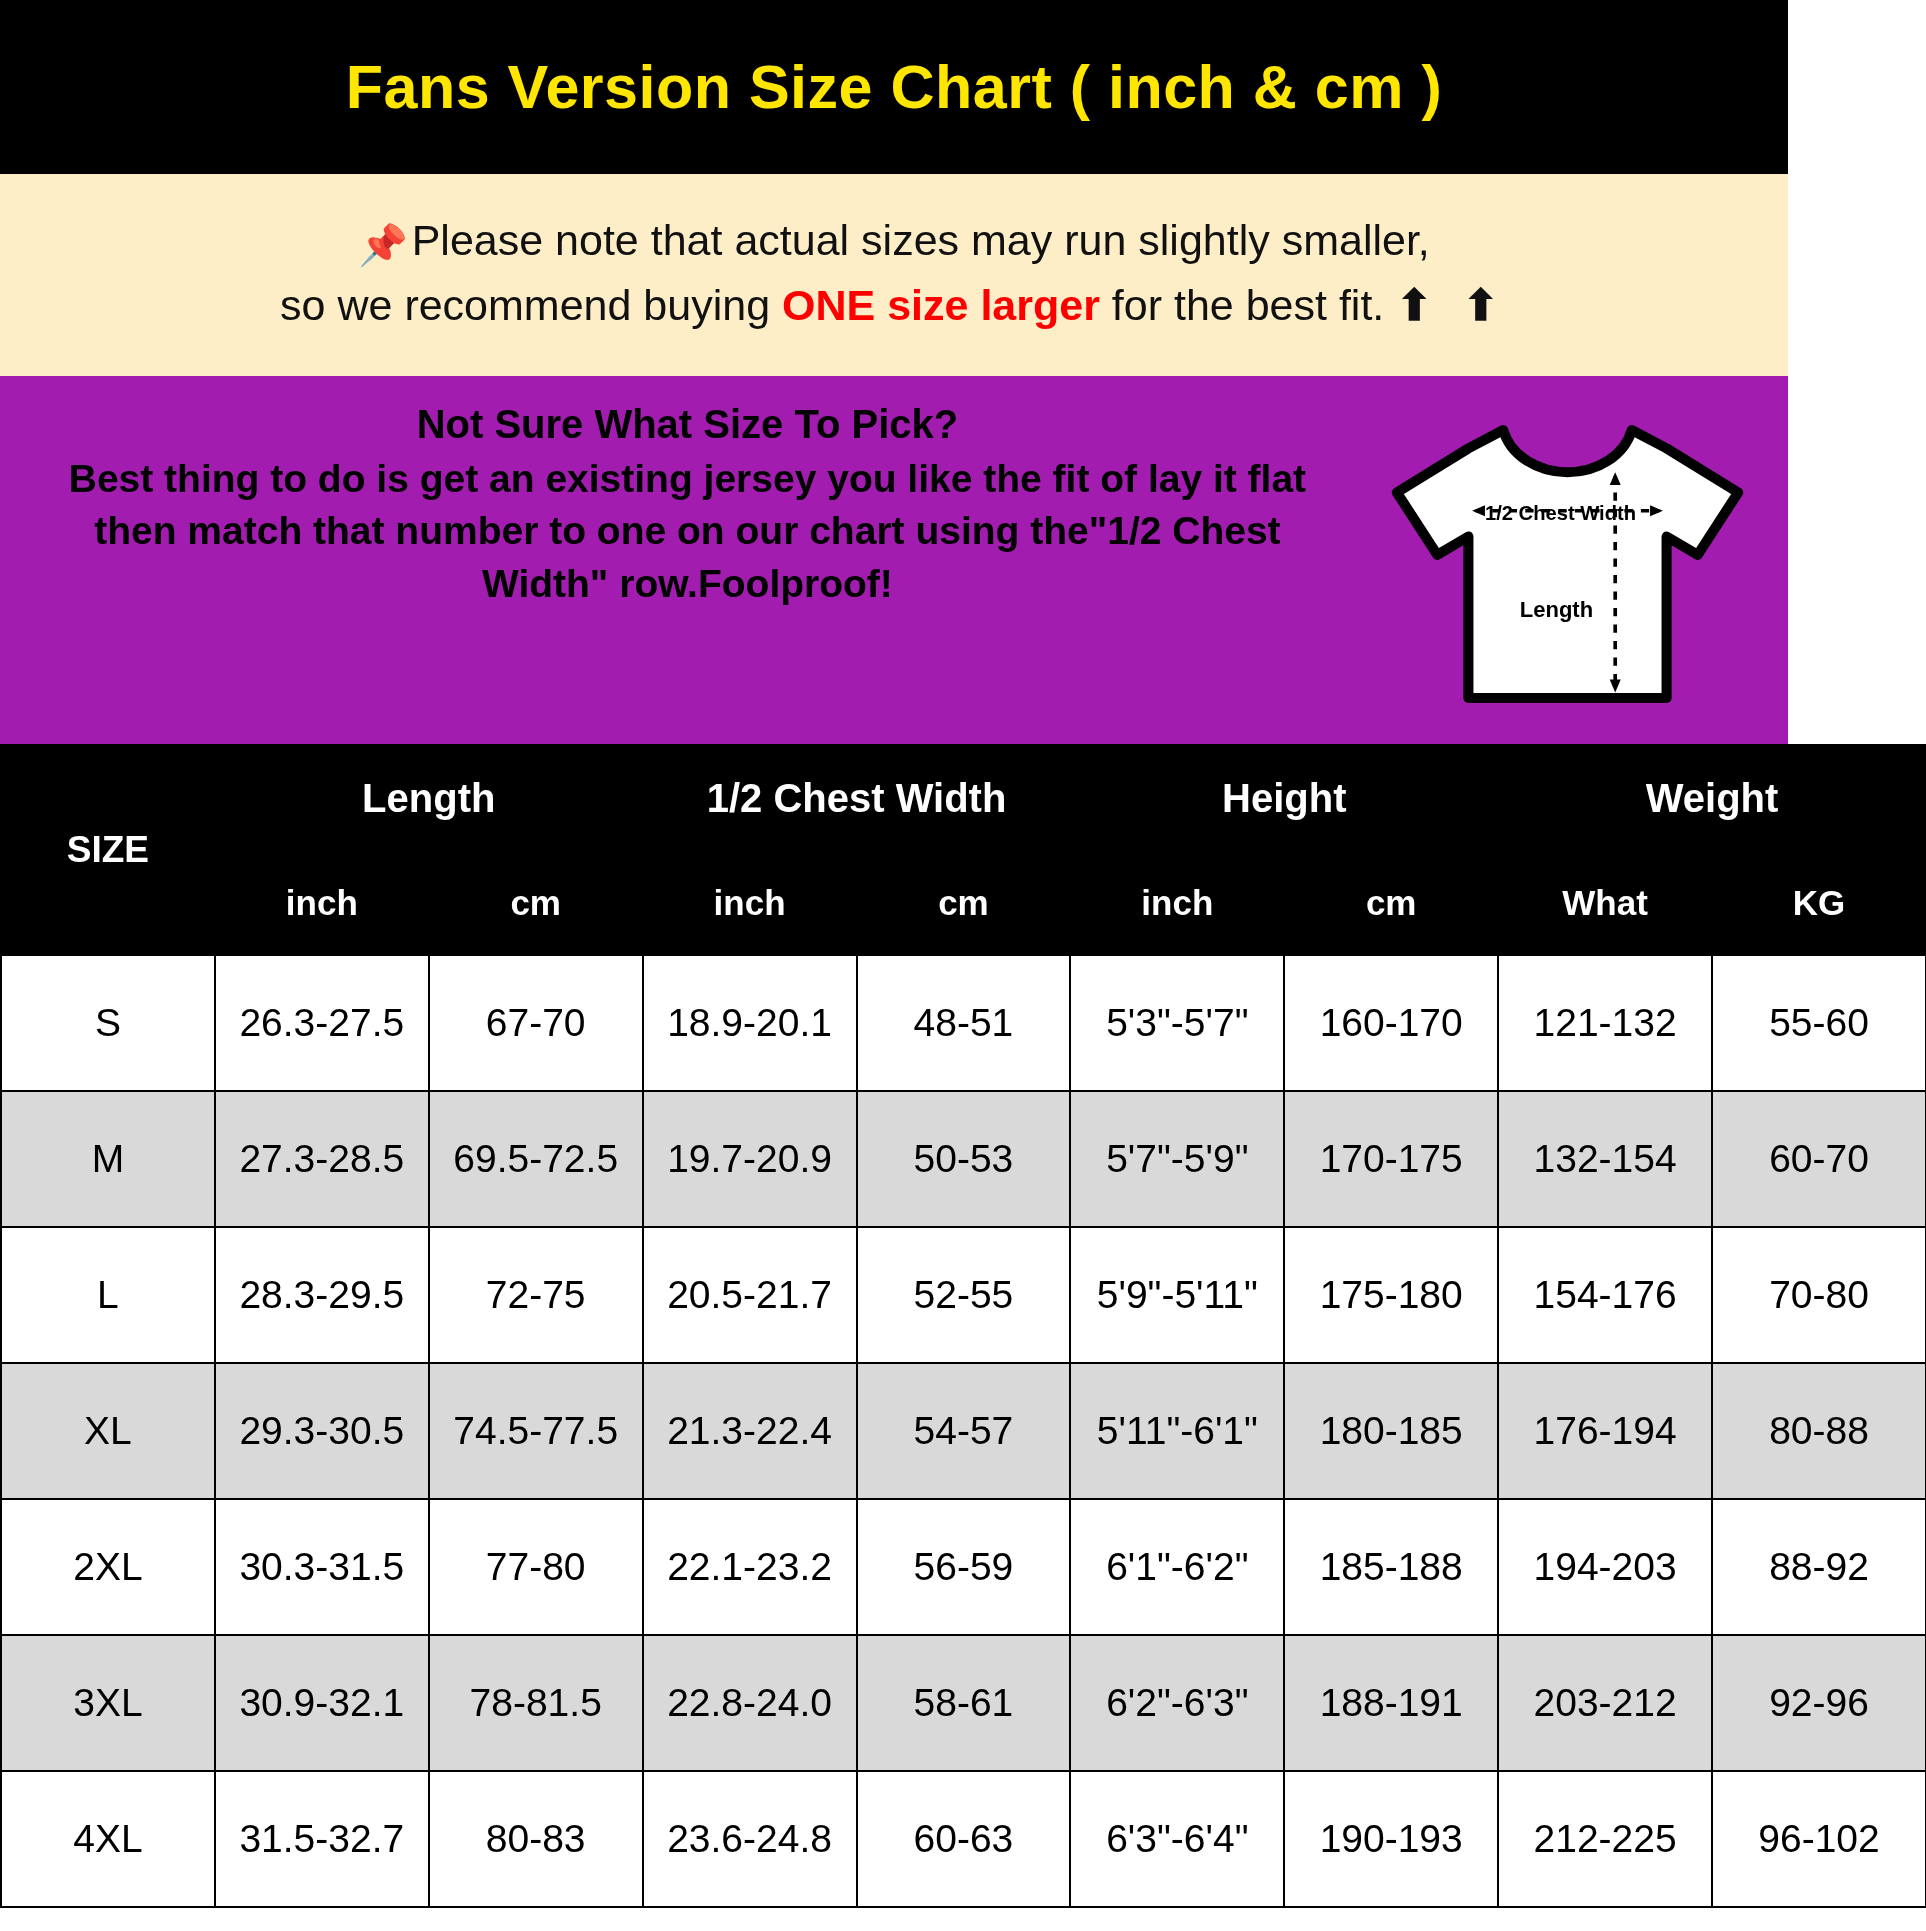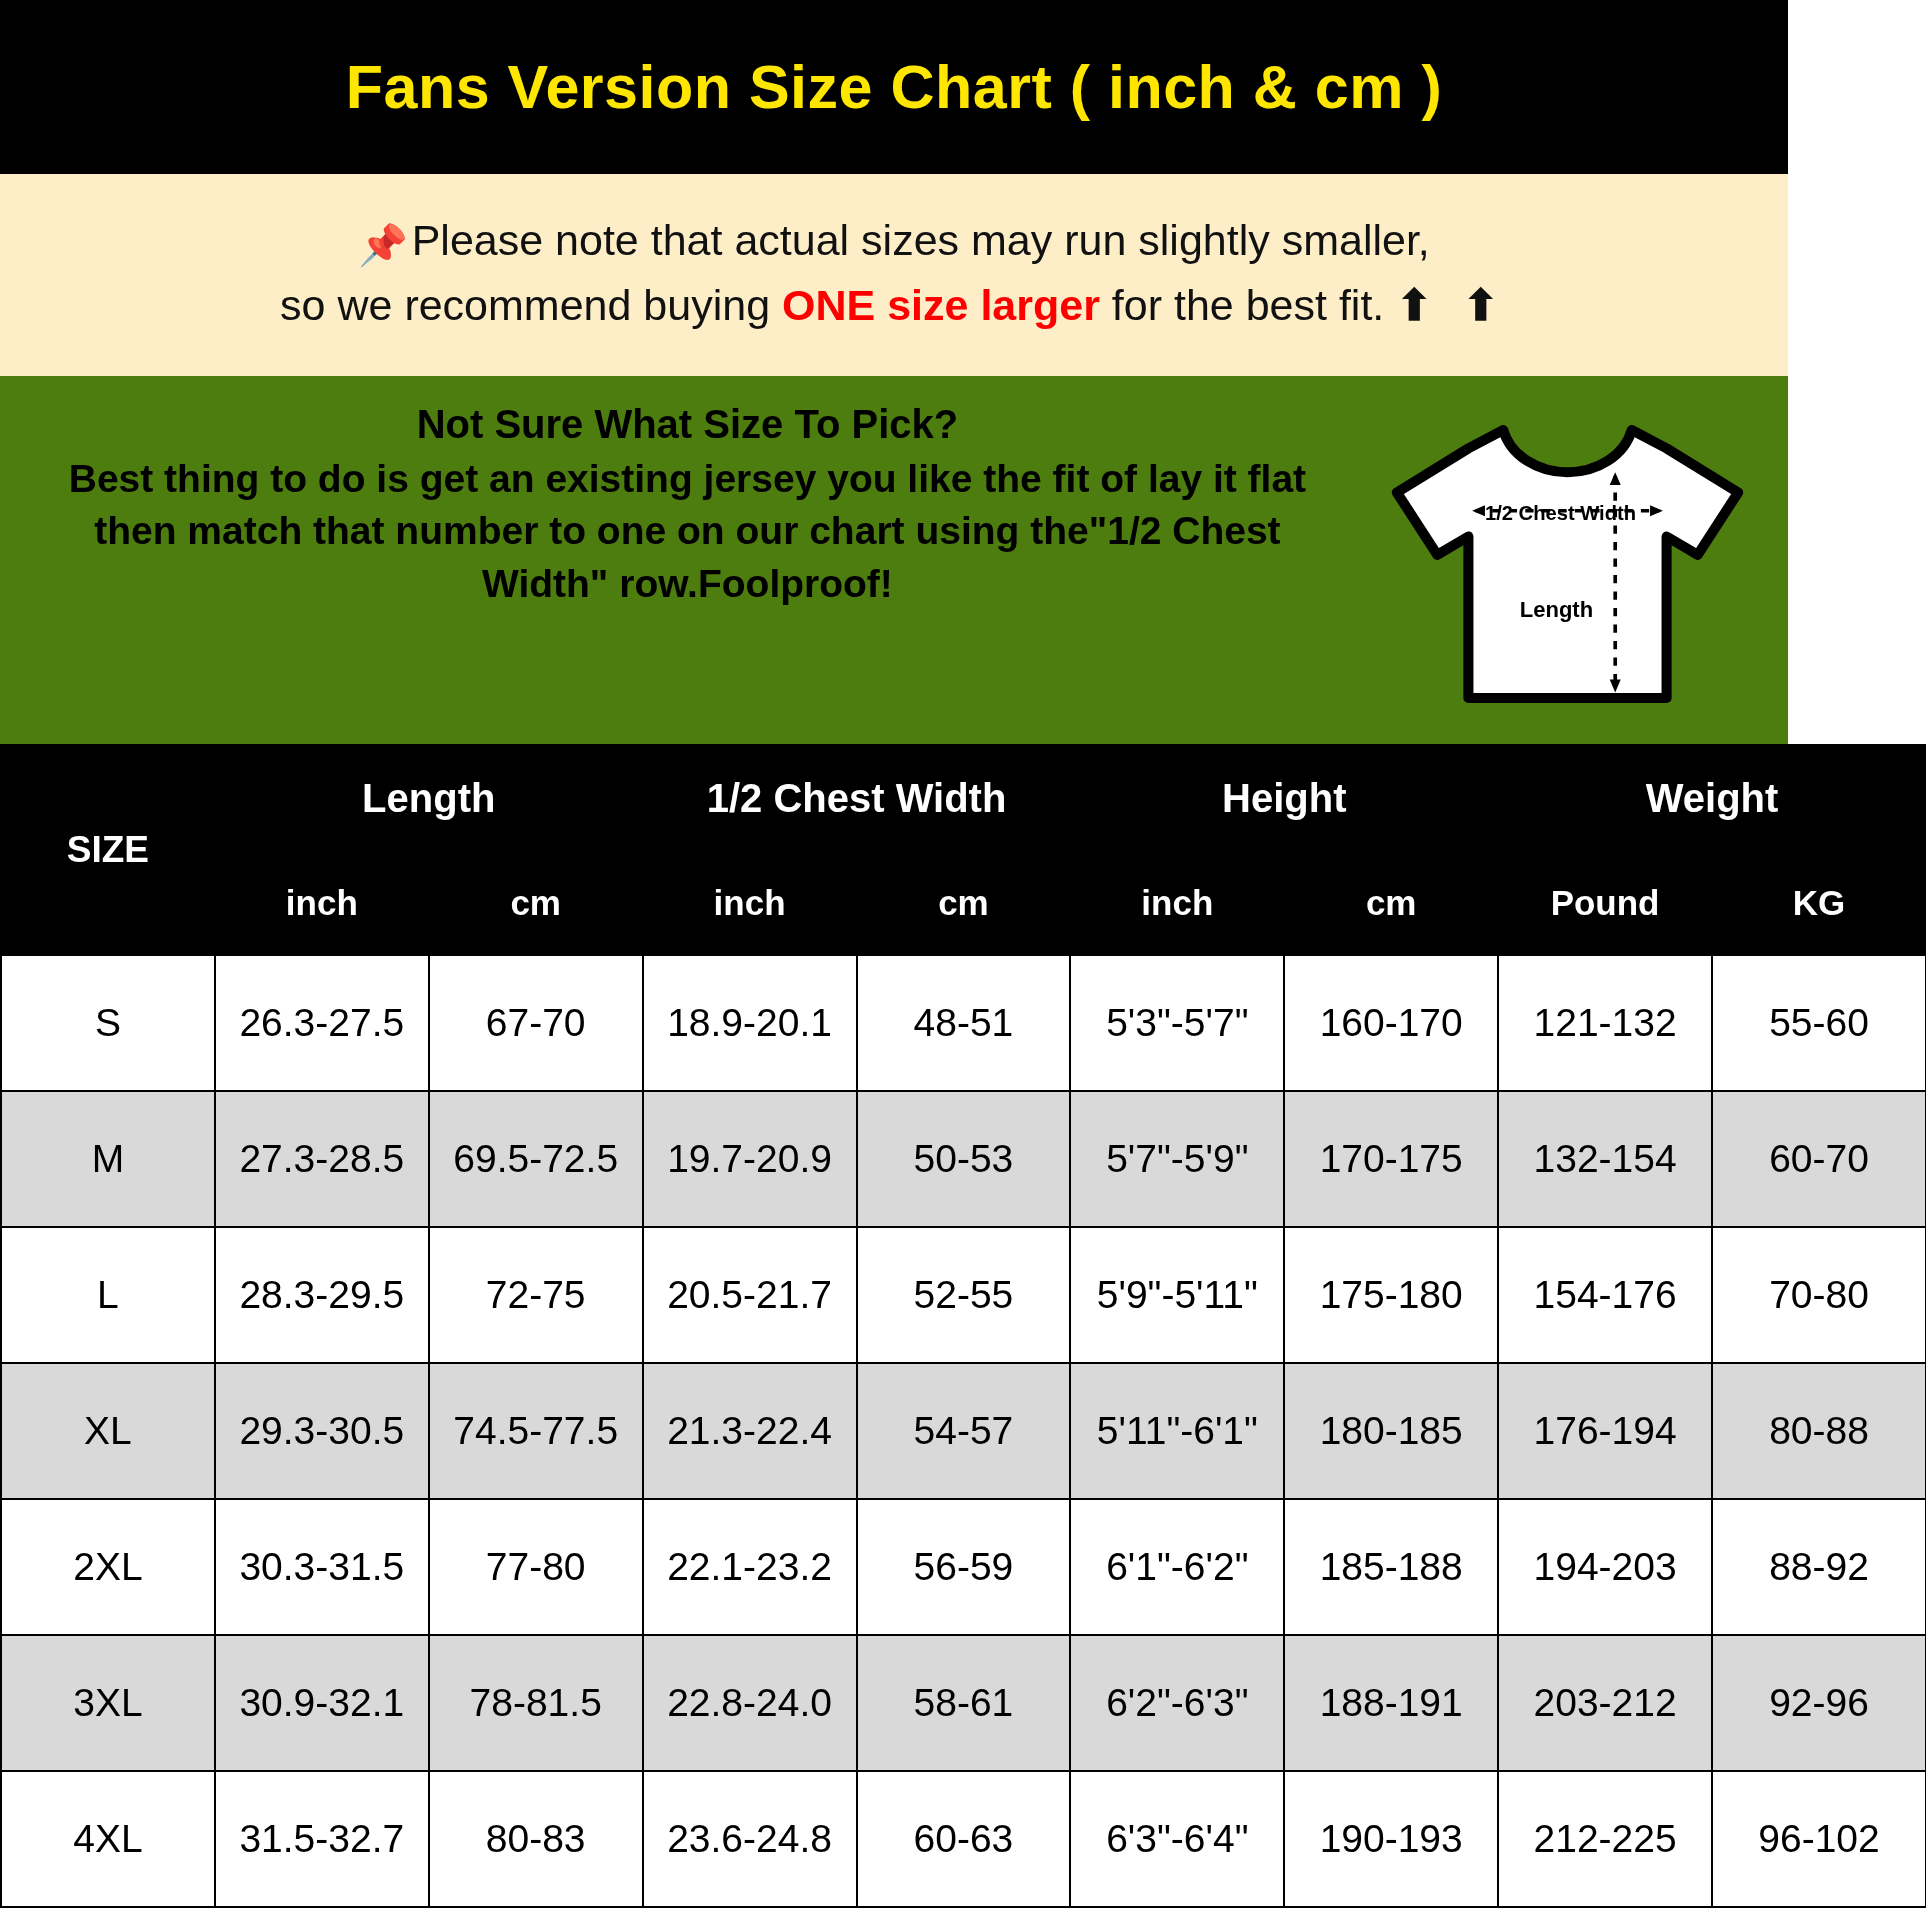--- a/index.html
+++ b/index.html
@@ -60,21 +60,21 @@
   .notebar .arrows {
     font-weight: bold;
     letter-spacing: 9.2px;
   }
 
   
   .advice {
     display: flex;
     align-items: flex-start;
     padding: 26px 18.4px 24px 18.4px;
-    background: #4d7c0f;
+    background: #a21caf;
   }
   .advice-text {
     flex: 1 1 auto;
     text-align: center;
     padding: 0 9.2px 0 0;
   }
   .advice-text .head {
     font-size: 40px;
     font-weight: bold;
     color: #000;
@@ -206,21 +206,21 @@
         <th class="grp" colspan="2">Height</th>
         <th class="grp" colspan="2">Weight</th>
       </tr>
       <tr>
         <th class="sub">inch</th>
         <th class="sub">cm</th>
         <th class="sub">inch</th>
         <th class="sub">cm</th>
         <th class="sub">inch</th>
         <th class="sub">cm</th>
-        <th class="sub">Pound</th>
+        <th class="sub">What</th>
         <th class="sub">KG</th>
       </tr>
     </thead>
     <tbody>
       <tr>
         <td class="sizecell">S</td>
         <td>26.3-27.5</td>
         <td>67-70</td>
         <td>18.9-20.1</td>
         <td>48-51</td>

